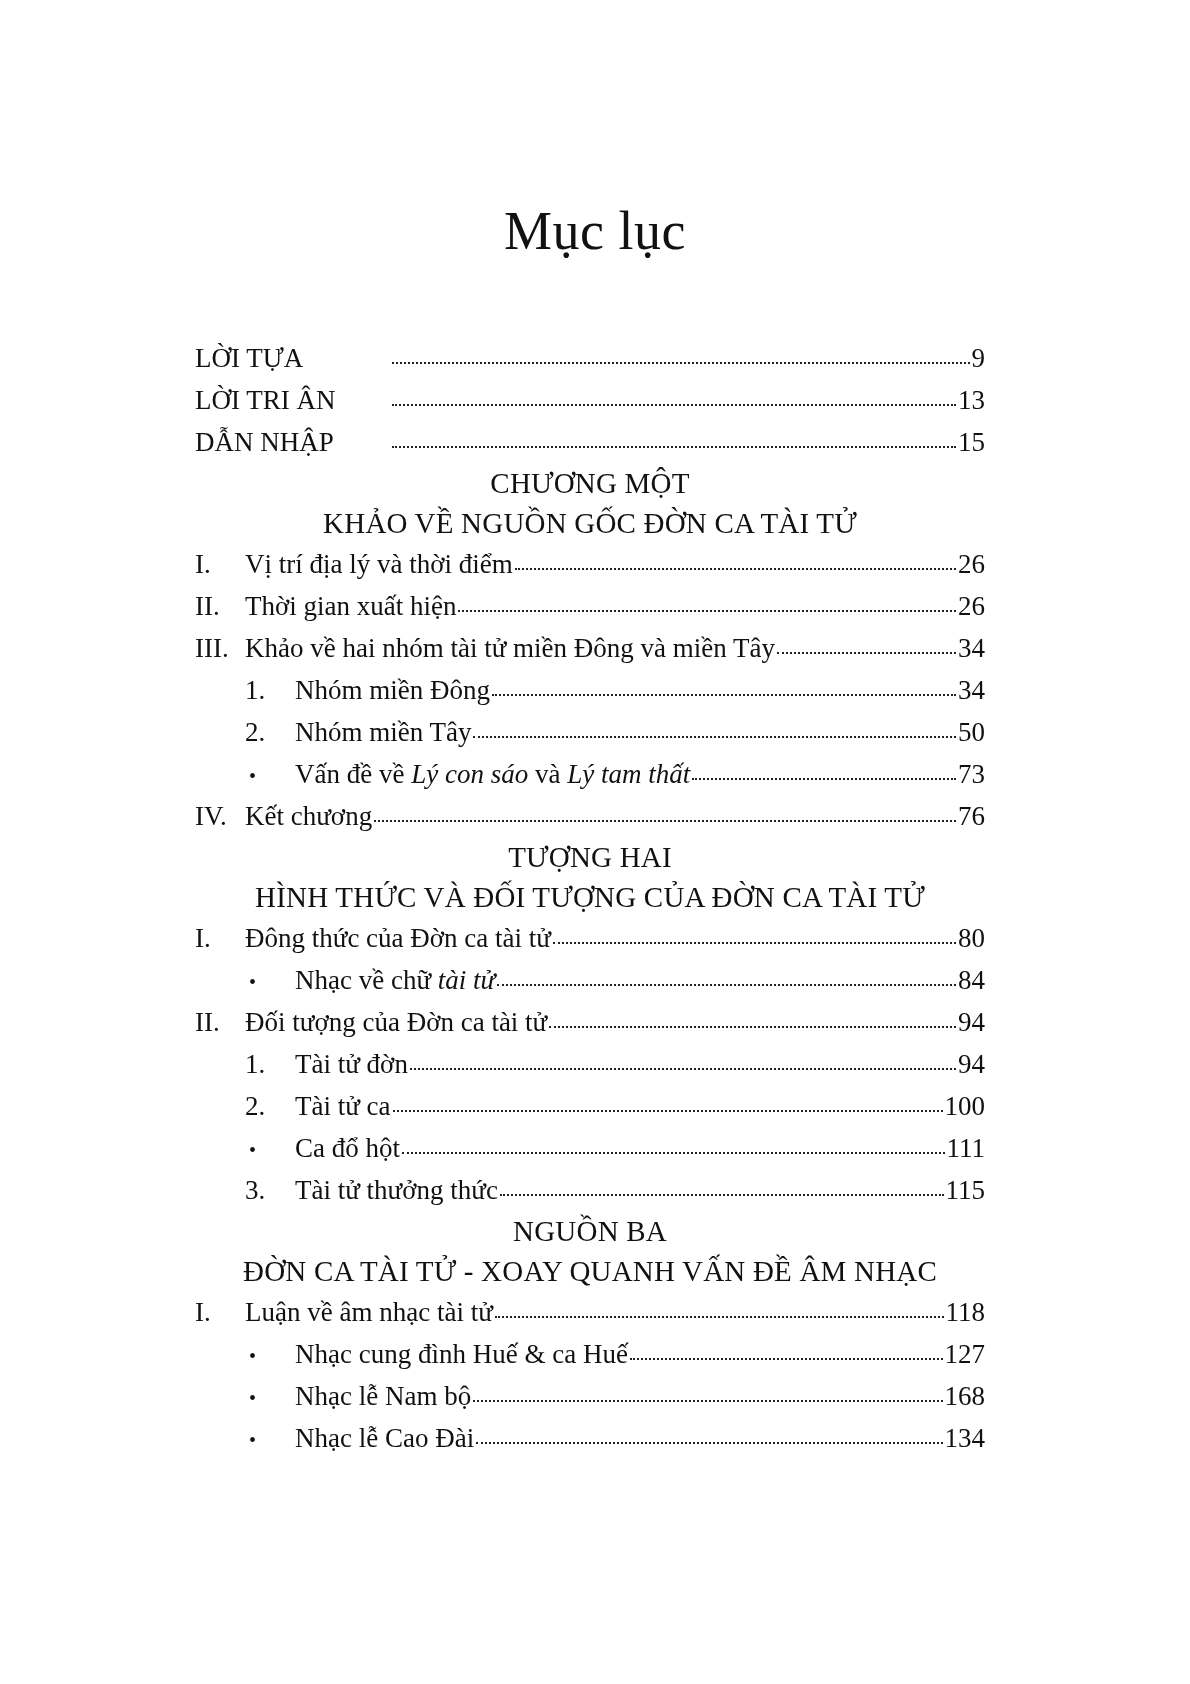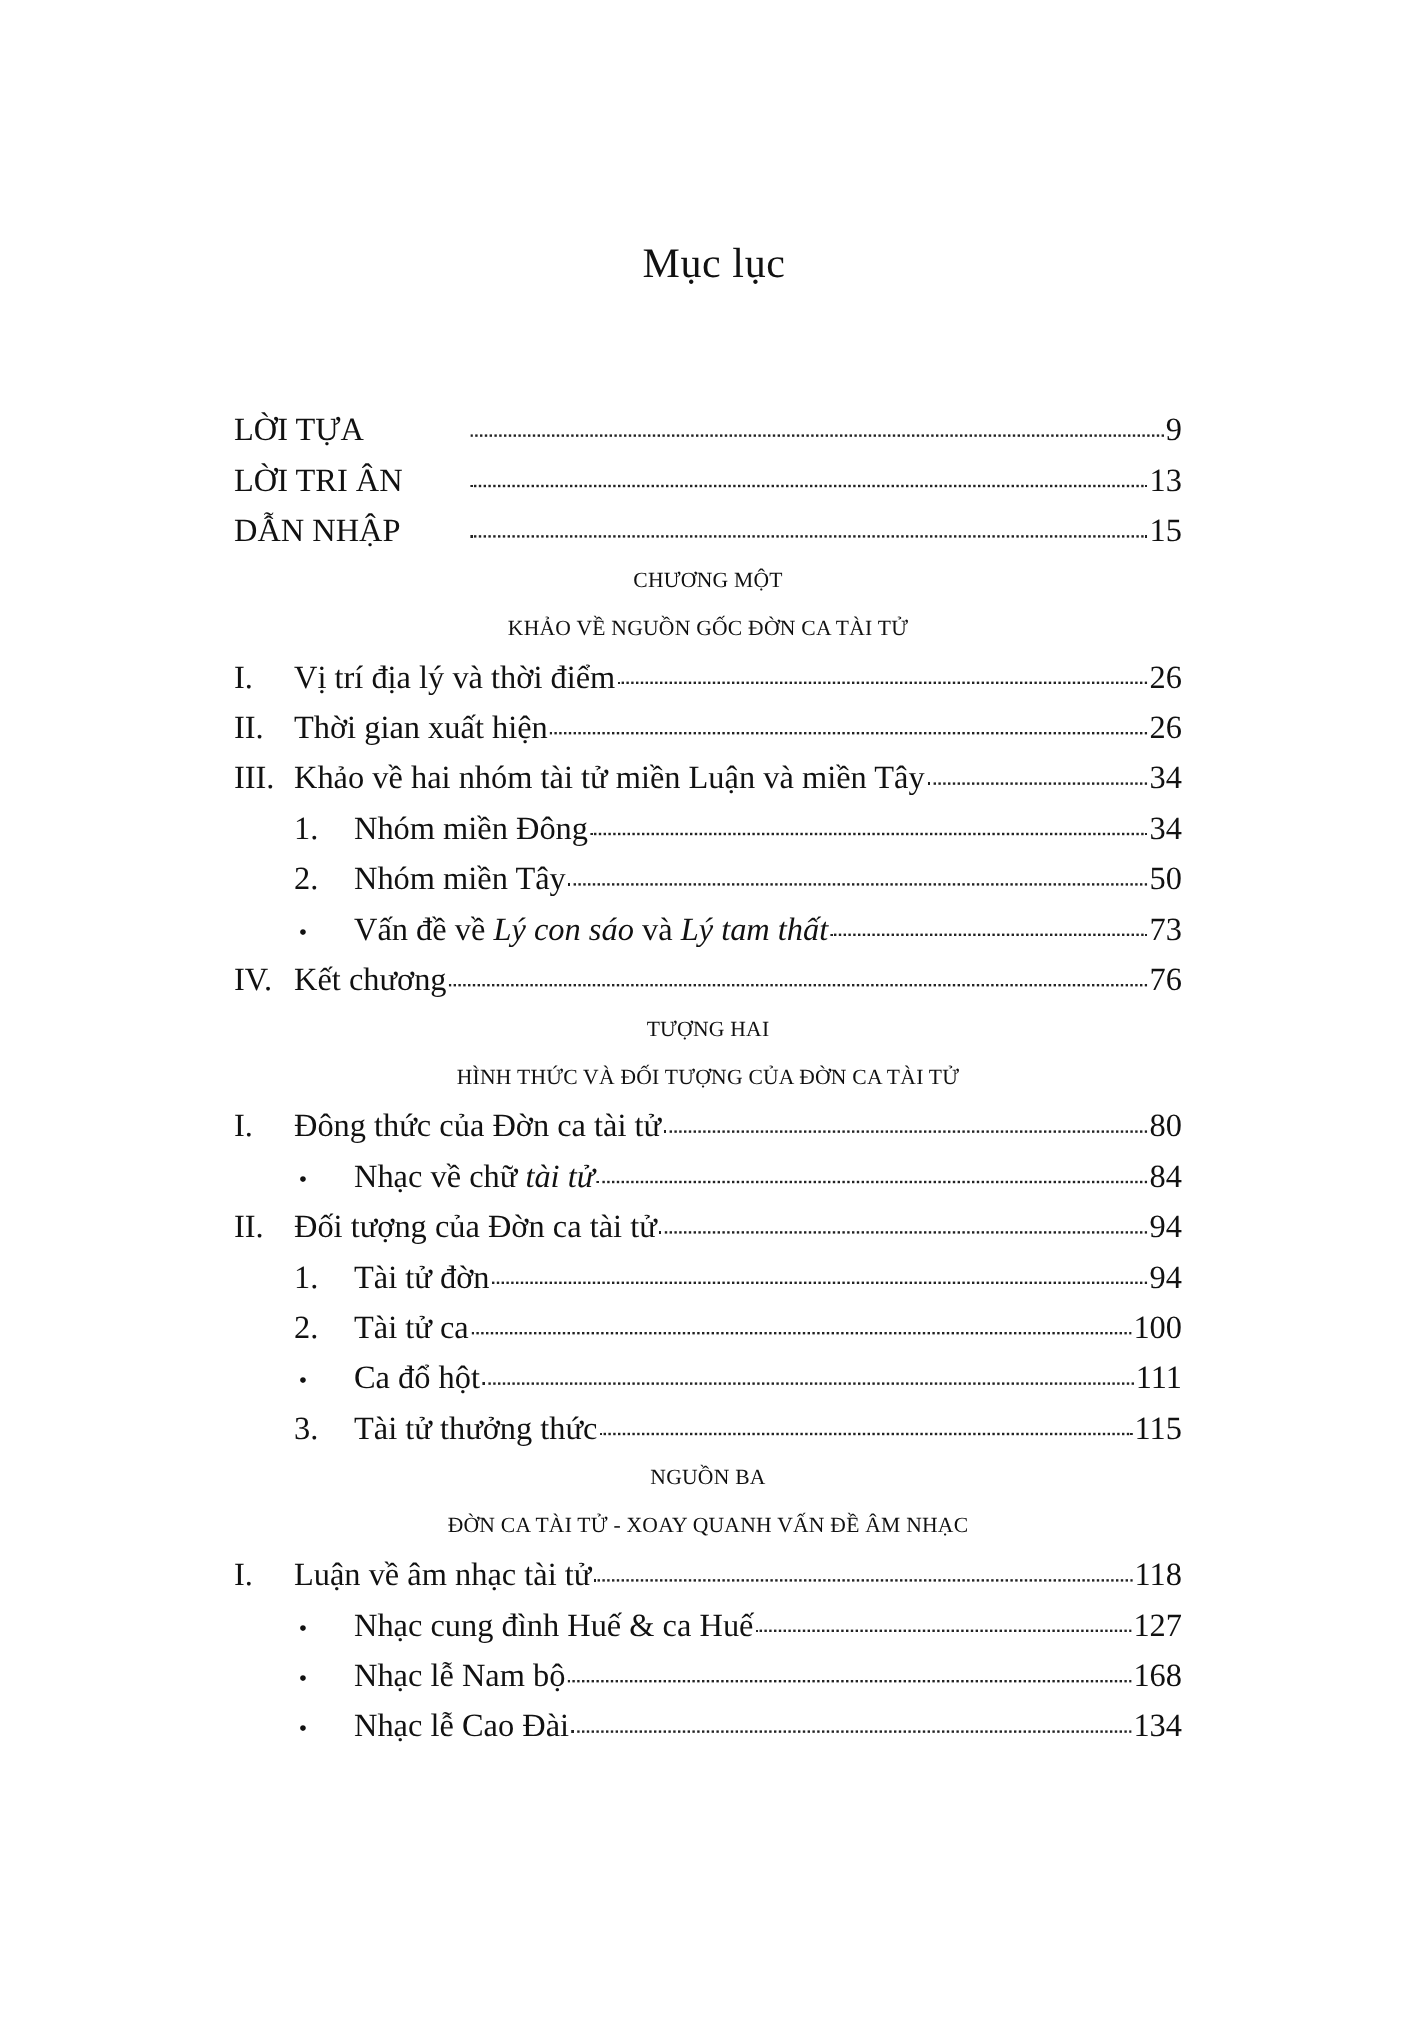--- a/index.html
+++ b/index.html
@@ -14,21 +14,21 @@
       overflow: hidden;
       font-family: "Liberation Serif", "DejaVu Serif", serif;
       color: #111111;
     }
     .page-title {
       position: absolute;
       top: 200px;
       left: 0;
       width: 1190px;
       text-align: center;
-      font-size: 35px;
+      font-size: 54px;
       font-weight: normal;
       letter-spacing: 0.5px;
       margin: 0;
     }
     .toc {
       position: absolute;
       top: 337px;
       left: 195px;
       width: 790px;
     }
@@ -81,21 +81,21 @@
     .row.l2 .marker { width: 50px; margin-left: 50px; }
     .row.l2 .marker.bullet {
       font-size: 20px;
       text-align: left;
       padding-left: 4px;
       box-sizing: border-box;
     }
 
     .chapter {
       text-align: center;
-      font-size: 18px;
+      font-size: 29px;
       line-height: 40px;
       height: 40px;
       white-space: nowrap;
       letter-spacing: 0.2px;
       font-family: Liberation Serif, serif;
     }
   </style>
 </head>
 <body>
 
@@ -129,21 +129,21 @@
         <span class="page">26</span>
       </div>
       <div class="row l1">
         <span class="marker">II.</span>
         <span class="label">Thời gian xuất hiện</span>
         <span class="leader"></span>
         <span class="page">26</span>
       </div>
       <div class="row l1">
         <span class="marker">III.</span>
-        <span class="label">Khảo về hai nhóm tài tử miền Luận và miền Tây</span>
+        <span class="label">Khảo về hai nhóm tài tử miền Đông và miền Tây</span>
         <span class="leader"></span>
         <span class="page">34</span>
       </div>
       <div class="row l2">
         <span class="marker">1.</span>
         <span class="label">Nhóm miền Đông</span>
         <span class="leader"></span>
         <span class="page">34</span>
       </div>
       <div class="row l2">

